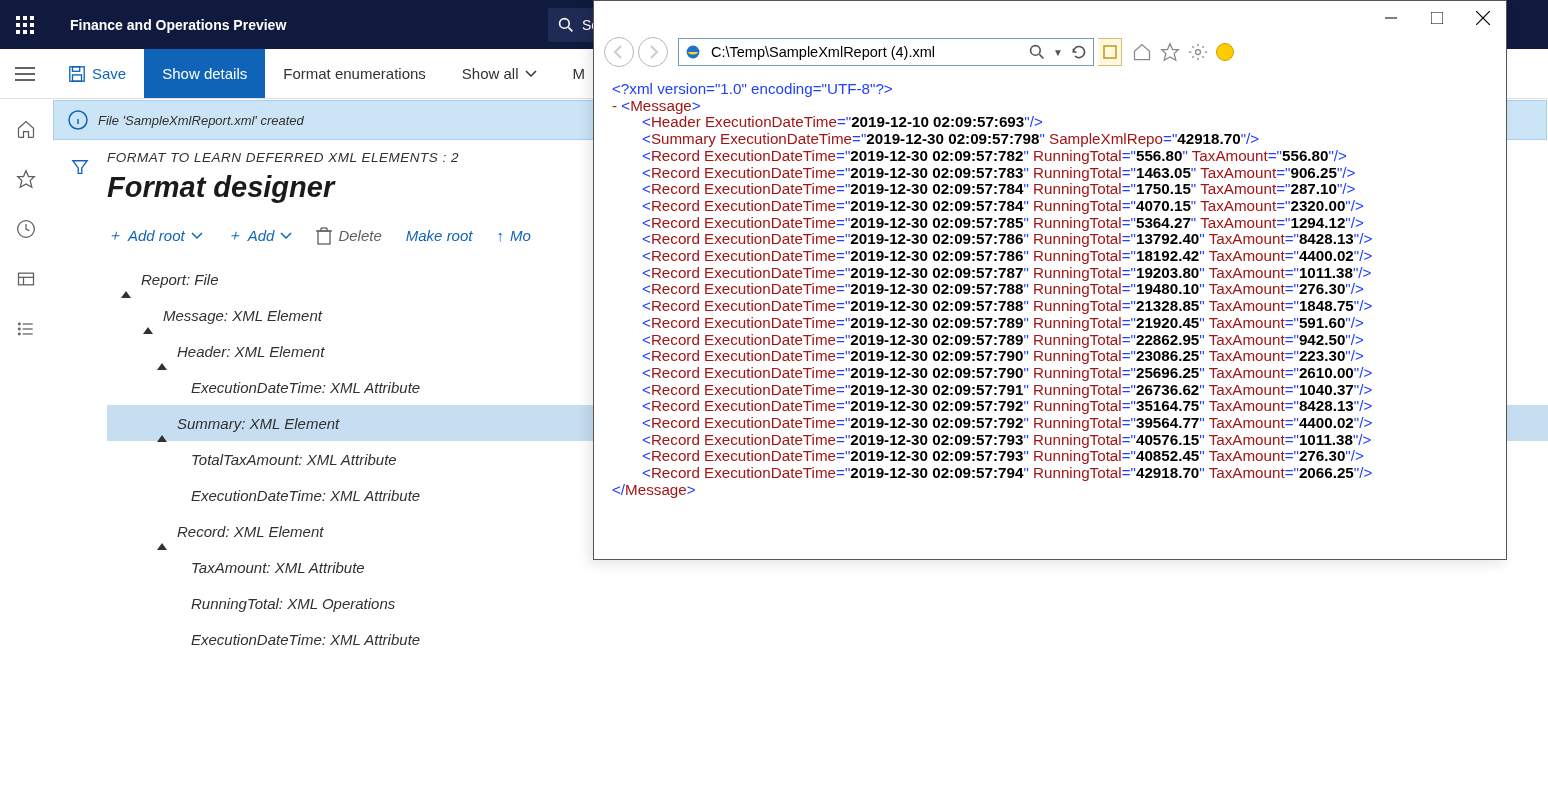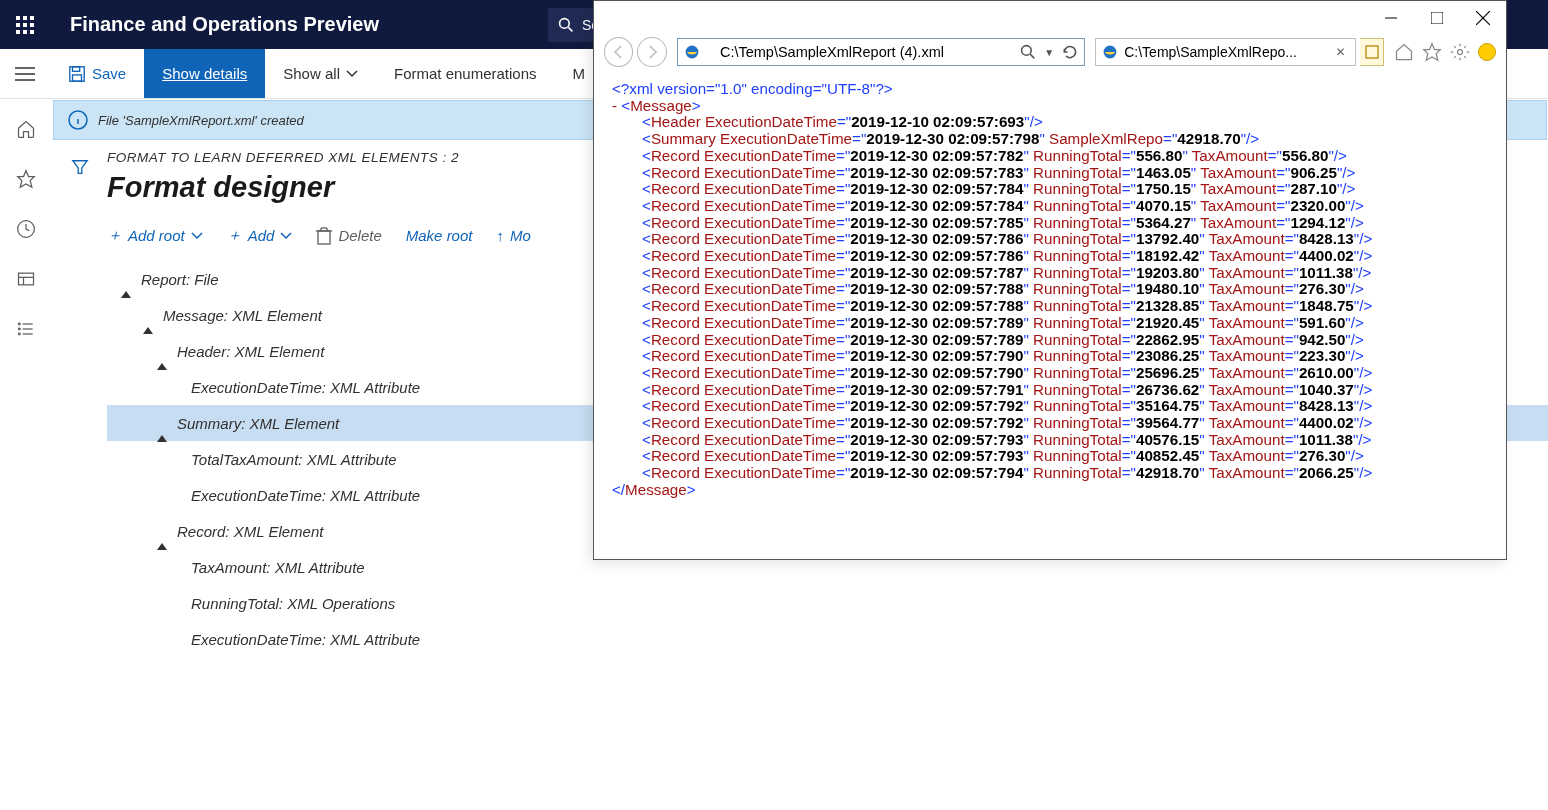--- a/index.html
+++ b/index.html
@@ -1,29 +1,29 @@
 <!DOCTYPE html>
 <html><head>
 <meta charset="utf-8">
 <style>
 * { margin:0; padding:0; box-sizing:border-box; }
 body { font-family:"Segoe UI",Arial,sans-serif; width:1548px; height:810px; overflow:hidden; background:#fff; font-size:14px; }
 .topbar{height:49px;background:#0f1a3e;display:flex;align-items:center;color:#fff;}
 .waffle{width:50px;height:49px;display:flex;align-items:center;justify-content:center;}
 .waffle-grid{width:18px;height:18px;display:grid;grid-template-columns:repeat(3,4px);grid-template-rows:repeat(3,4px);gap:3px;}
 .waffle-grid span{background:#fff;}
-.app-title{font-size:20px;font-weight:600;padding-left:20px;}
+.app-title{font-size:14px;font-weight:600;padding-left:20px;}
 .searchbox{margin-left:auto;margin-right:890px;height:34px;width:110px;background:#1f2b55;display:flex;align-items:center;padding:0 10px;color:#fff;border-radius:2px;}
 .searchbox svg{width:16px;height:16px;margin-right:8px;}
 .cmdbar{height:50px;border-bottom:1px solid #e1e1e1;display:flex;align-items:stretch;}
 .hamb{width:50px;display:flex;align-items:center;justify-content:center;}
 .cmd-item{display:flex;align-items:center;padding:0 18px;font-size:15px;color:#323130;cursor:default;}
 .cmd-item.save{color:#0f64b8;}
 .cmd-item.save svg{margin-right:6px;}
-.cmd-item.active{background:#0f64b8;color:#fff;text-decoration:underline;}
+.cmd-item.active{background:#0f64b8;color:#fff;}
 .cmd-item .chev{margin-left:6px;}
 .body-row{display:flex;height:711px;}
 .navrail{width:52px;border-right:0;display:flex;flex-direction:column;align-items:center;padding-top:20px;gap:30px;color:#605e5c;}
 .navrail svg{width:20px;height:20px;}
 .main{flex:1;display:flex;flex-direction:column;min-width:0;font-style:italic;}
 .notice{height:40px;background:#cce5f6;border:1px solid #a8d0ee;margin:1px 1px 0 1px;display:flex;align-items:center;padding-left:14px;color:#323130;font-size:13px;}
 .notice svg{margin-right:10px;}
 .below-notice{display:flex;flex:1;min-height:0;}
 .filtercol{width:55px;display:flex;justify-content:center;padding-top:18px;}
 .content{flex:1;padding:10px 0 16px 0;min-width:0;}
@@ -36,21 +36,21 @@
 .node{display:flex;align-items:center;height:36px;}
 .node.sel{background:#c7ddf2;}
 .caret{width:10px;height:10px;margin-right:10px;display:inline-block;}
 .tri{width:0;height:0;border-left:5px solid transparent;border-right:5px solid transparent;border-bottom:7px solid #323130;transform:rotate(180deg);}
 
 .ie{position:absolute;left:593px;top:0;width:914px;height:560px;background:#fff;border:1px solid #555;box-shadow:-4px 4px 12px rgba(0,0,0,.1);}
 .ie-titlebar{height:34px;display:flex;align-items:center;justify-content:flex-end;}
 .ie-ctrl{width:46px;height:34px;display:flex;align-items:center;justify-content:center;color:#000;}
 .ie-addr{height:36px;padding:2px 10px 4px 10px;display:flex;align-items:center;gap:4px;}
 .ie-nav{width:30px;height:30px;border:1px solid #b7b7b7;border-radius:50%;display:flex;align-items:center;justify-content:center;color:#ccc;}
-.addrbox{display:flex;align-items:center;border:1px solid #7a99b8;height:28px;padding:0 6px;gap:20px;width:416px;margin-left:6px;}
+.addrbox{display:flex;align-items:center;border:1px solid #7a99b8;height:28px;padding:0 6px;gap:10px;width:416px;margin-left:6px;}
 .addrbox svg{width:16px;height:16px;}
 .addrtext{flex:1;font-size:14.5px;white-space:nowrap;overflow:hidden;}
 .addr-right{display:flex;align-items:center;gap:8px;color:#555;}
 .ie-tab{display:flex;align-items:center;border:1px solid #bfbfbf;height:28px;padding:0 10px 0 6px;width:266px;margin-left:6px;gap:6px;position:relative;}
 .ie-tab .x{margin-left:auto;color:#666;font-size:12px;}
 .ie-new{width:24px;height:28px;border:1px solid #d0c070;background:#fff8dd;margin-left:0;border-left:0;display:flex;align-items:center;justify-content:center;}
 .ie-tool{display:flex;align-items:center;gap:8px;margin-left:6px;color:#7a7a7a;}
 .ie-tool svg{width:20px;height:20px;}
 .xml{padding:10px 12px;font-family:"Segoe UI",Arial,sans-serif;font-size:15.2px;line-height:16.7px;white-space:nowrap;}
 .decl{color:#1e3fff;}
@@ -104,27 +104,27 @@
         <rect x="2" y="2" width="16" height="16"></rect>
         <rect x="5" y="2" width="8" height="5"></rect>
         <rect x="5" y="11" width="10" height="7"></rect>
       </svg>
     <span>Save</span>
   </div>
   <div class="cmd-item active">
       <span>Show details</span>
     </div>
   <div class="cmd-item">
+      <span>Format enumerations</span>
+    </div>
+  <div class="cmd-item">
       <span>Show all</span>
       <svg class="chev" width="12" height="8" viewBox="0 0 12 8" fill="none" stroke="#323130" stroke-width="1.5">
         <polyline points="1,1 6,6 11,1"></polyline>
       </svg>
-    </div>
-  <div class="cmd-item">
-      <span>Format enumerations</span>
     </div>
   <div class="cmd-item">
       <span>M</span>
     </div>
 </div>
 
 <div class="body-row">
   <div class="navrail">
     <svg viewBox="0 0 24 24" fill="none" stroke="currentColor" stroke-width="1.5">
         <path d="M3 11l9-8 9 8v10a1 1 0 0 1-1 1h-5v-7h-6v7H4a1 1 0 0 1-1-1z"></path>
@@ -286,28 +286,20 @@
         <svg width="16" height="16" viewBox="0 0 20 20" fill="none" stroke="#555" stroke-width="2">
             <circle cx="8" cy="8" r="6"></circle>
             <line x1="13" y1="13" x2="18" y2="18"></line>
           </svg>
         <span style="font-size:10px">▼</span>
         <svg width="16" height="16" viewBox="0 0 20 20" fill="none" stroke="#555" stroke-width="2">
             <path d="M 3 10 a 7 7 0 1 1 2 5"></path>
             <polyline points="3,6 3,10 7,10"></polyline>
           </svg>
       </div>
-    </div>
-    <div class="ie-tab">
-      <svg width="16" height="16" viewBox="0 0 20 20">
-          <circle cx="10" cy="10" r="8" fill="#2173c9"></circle>
-          <path d="M 4 10 a 6 3 0 0 0 12 0" fill="#ffd23a"></path>
-        </svg>
-      <span>C:\Temp\SampleXmlRepo...</span>
-      <span class="x">✕</span>
     </div>
     <div class="ie-new">
         <svg width="14" height="14" viewBox="0 0 14 14" fill="none" stroke="#c09820" stroke-width="1.5">
           <rect x="1" y="1" width="12" height="12"></rect>
         </svg>
       </div>
     <div class="ie-tool">
       <svg viewBox="0 0 24 24" fill="none" stroke="#888" stroke-width="1.5">
           <path d="M3 11l9-8 9 8v10H3z"></path>
         </svg>

